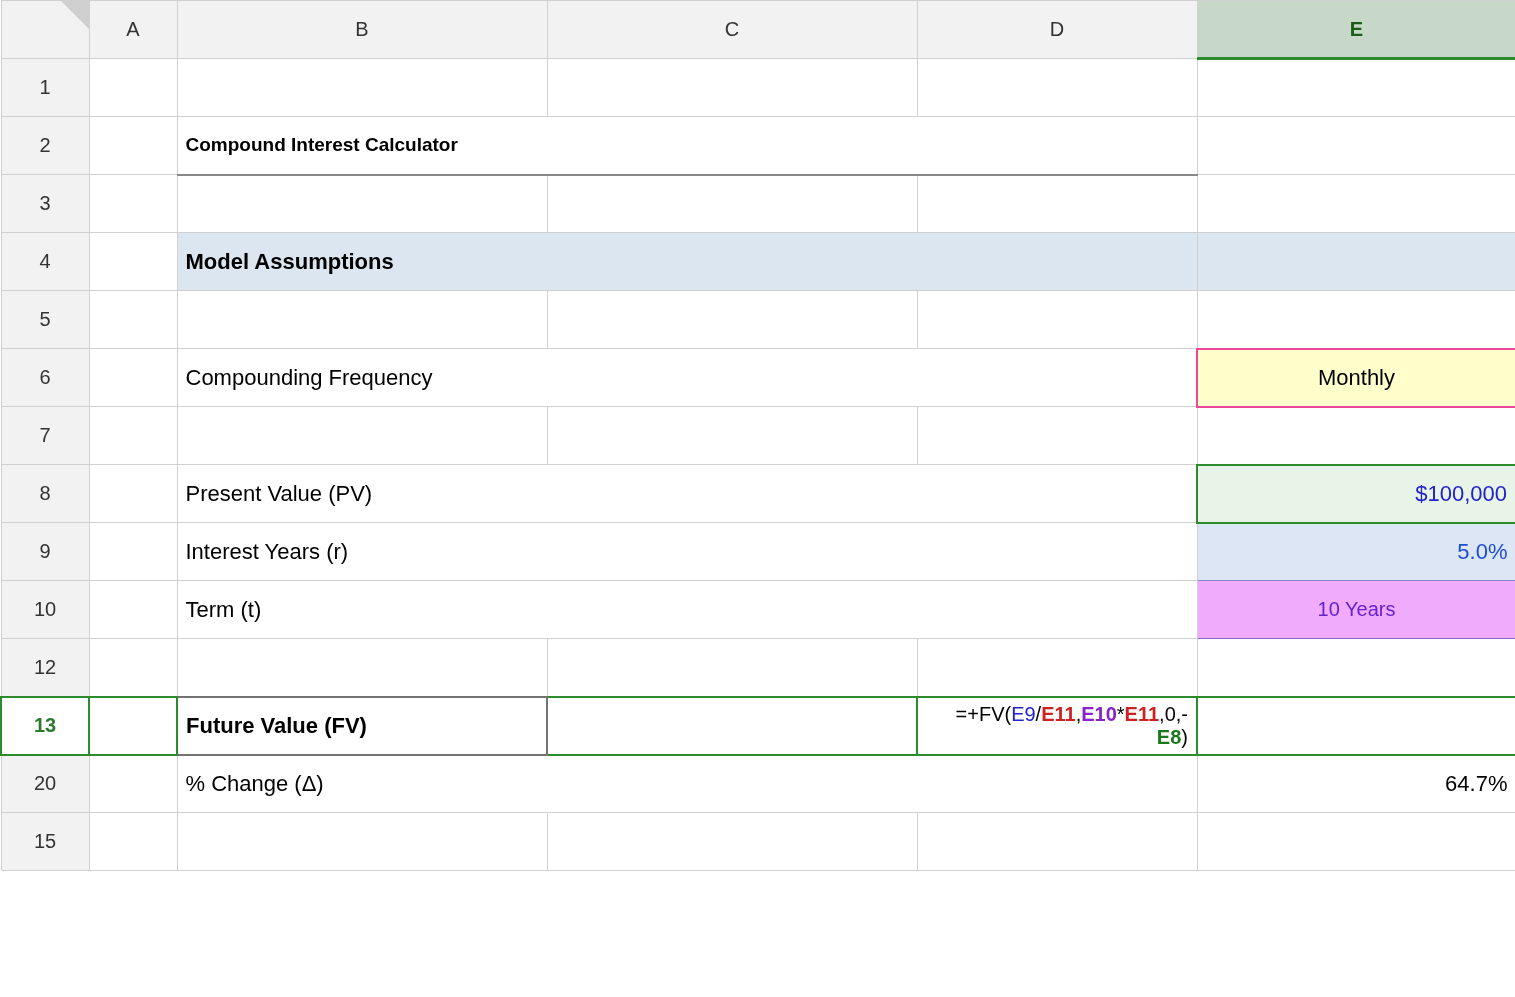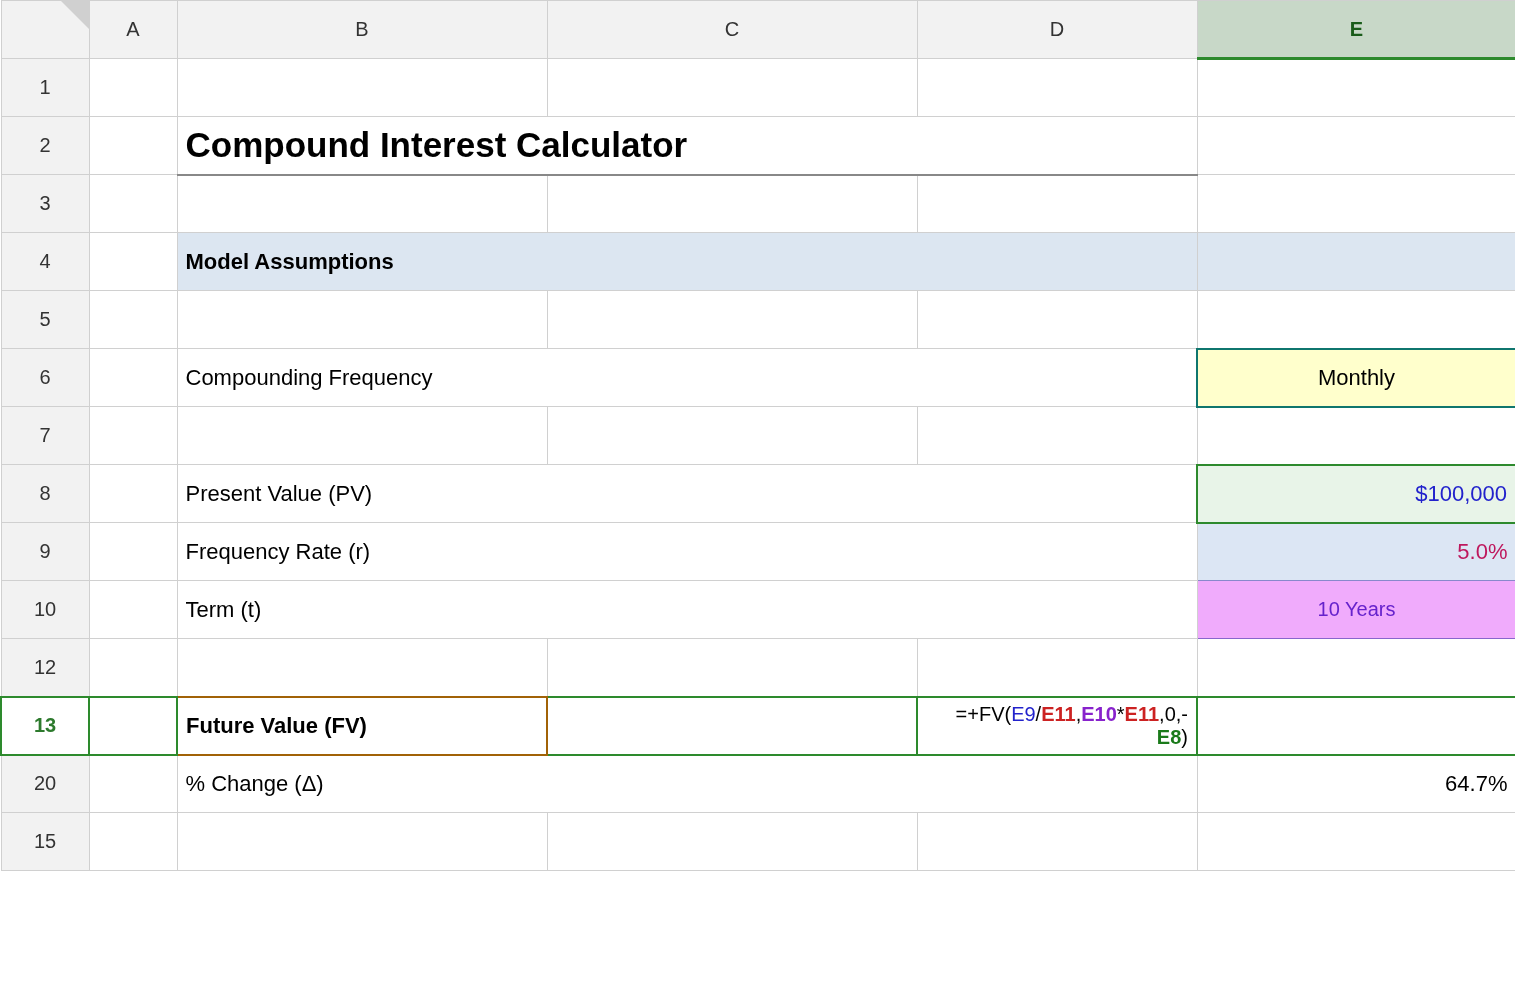--- a/index.html
+++ b/index.html
@@ -70,53 +70,53 @@
       top: 0; right: 0;
       width: 0; height: 0;
       border-style: solid;
       border-width: 0 28px 28px 0;
       border-color: transparent #d0d0d0 transparent transparent;
     }
 
     
     .title-cell {
       font-weight: bold;
-      font-size: 35px;
+      font-size: 19px;
       border-bottom: 2px solid #888;
     }
 
     
     .section-header {
       background: #dce6f1;
       font-weight: bold;
       font-size: 22px;
     }
 
     
     .cell-monthly {
       background: #ffffcc;
-      border: 2px solid #0f766e;
+      border: 2px solid #ec4899;
       text-align: center;
       font-size: 22px;
     }
 
     
     .cell-pv {
       background: #e8f4e8;
       border: 2px solid #2d8a2d;
       color: #2222cc;
       text-align: right;
       font-size: 22px;
     }
 
     
     .cell-rate {
       background: #dce6f4;
       border: 1px solid #8888cc;
-      color: #be185d;
+      color: #1d4ed8;
       text-align: right;
       font-size: 22px;
     }
 
     
     .cell-term {
       background: #f0abfc;
       border: 1px solid #8866cc;
       color: #6622cc;
       text-align: center;
@@ -260,21 +260,21 @@
       <tr>
         <td class="row-num">8</td>
         <td class="empty"></td>
         <td class="label-cell" colspan="3">Present Value (PV)</td>
         <td class="cell-pv">$100,000</td>
       </tr>
 
       <tr>
         <td class="row-num">9</td>
         <td class="empty"></td>
-        <td class="label-cell" colspan="3">Frequency Rate (r)</td>
+        <td class="label-cell" colspan="3">Interest Years (r)</td>
         <td class="cell-rate">5.0%</td>
       </tr>
 
       <tr>
         <td class="row-num">10</td>
         <td class="empty"></td>
         <td class="label-cell" colspan="3">Term (t)</td>
         <td class="cell-term">10 Years</td>
       </tr>
 
@@ -284,21 +284,21 @@
         <td class="empty"></td>
         <td class="empty"></td>
         <td class="empty"></td>
         <td class="empty"></td>
         <td class="empty"></td>
       </tr>
 
       <tr class="row-fv">
         <td class="row-num-fv">13</td>
         <td style="border:2px solid #2d8a2d;"></td>
-        <td class="cell-fv-label" style="border:2px solid #a16207;">Future Value (FV)</td>
+        <td class="cell-fv-label" style="border:2px solid #737373;">Future Value (FV)</td>
         <td style="border:2px solid #2d8a2d;"></td>
         <td class="cell-fv-formula" style="text-align:right; border:2px solid #2d8a2d;">
           <span>=+FV(<span class="formula-blue">E9</span>/<span class="formula-red">E11</span>,<span class="formula-purple">E10</span>*<span class="formula-red">E11</span>,0,-<span class="formula-green">E8</span>)</span>
         </td>
         <td style="border:2px solid #2d8a2d;"></td>
       </tr>
 
       <tr>
         <td class="row-num">20</td>
         <td class="empty"></td>

